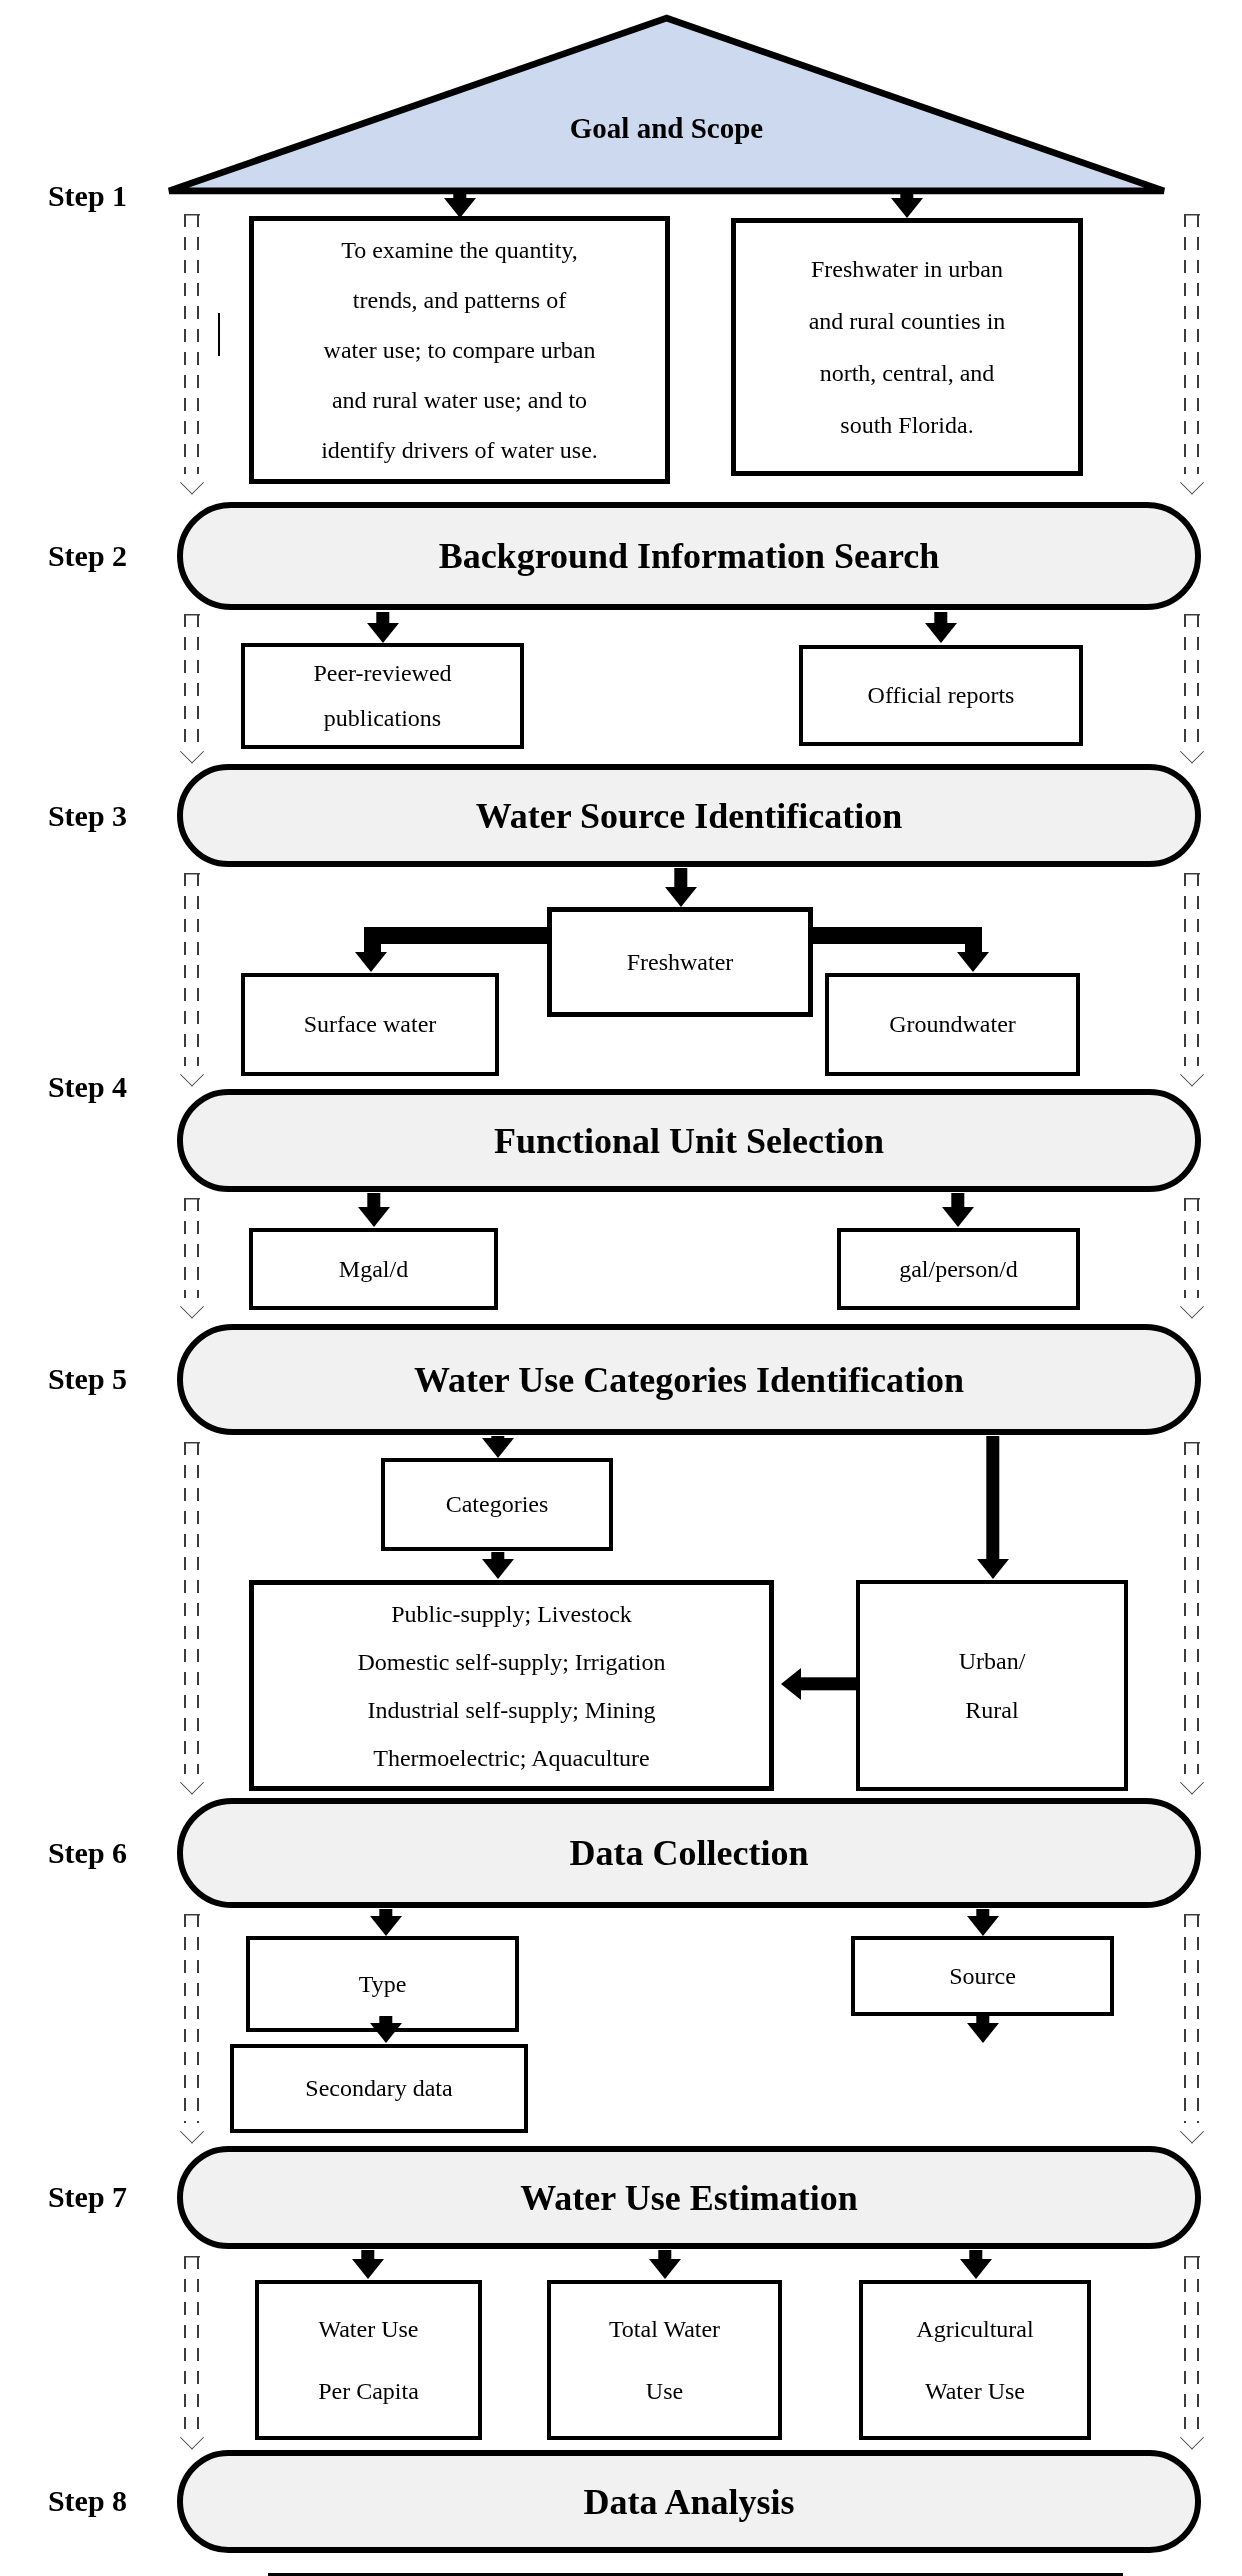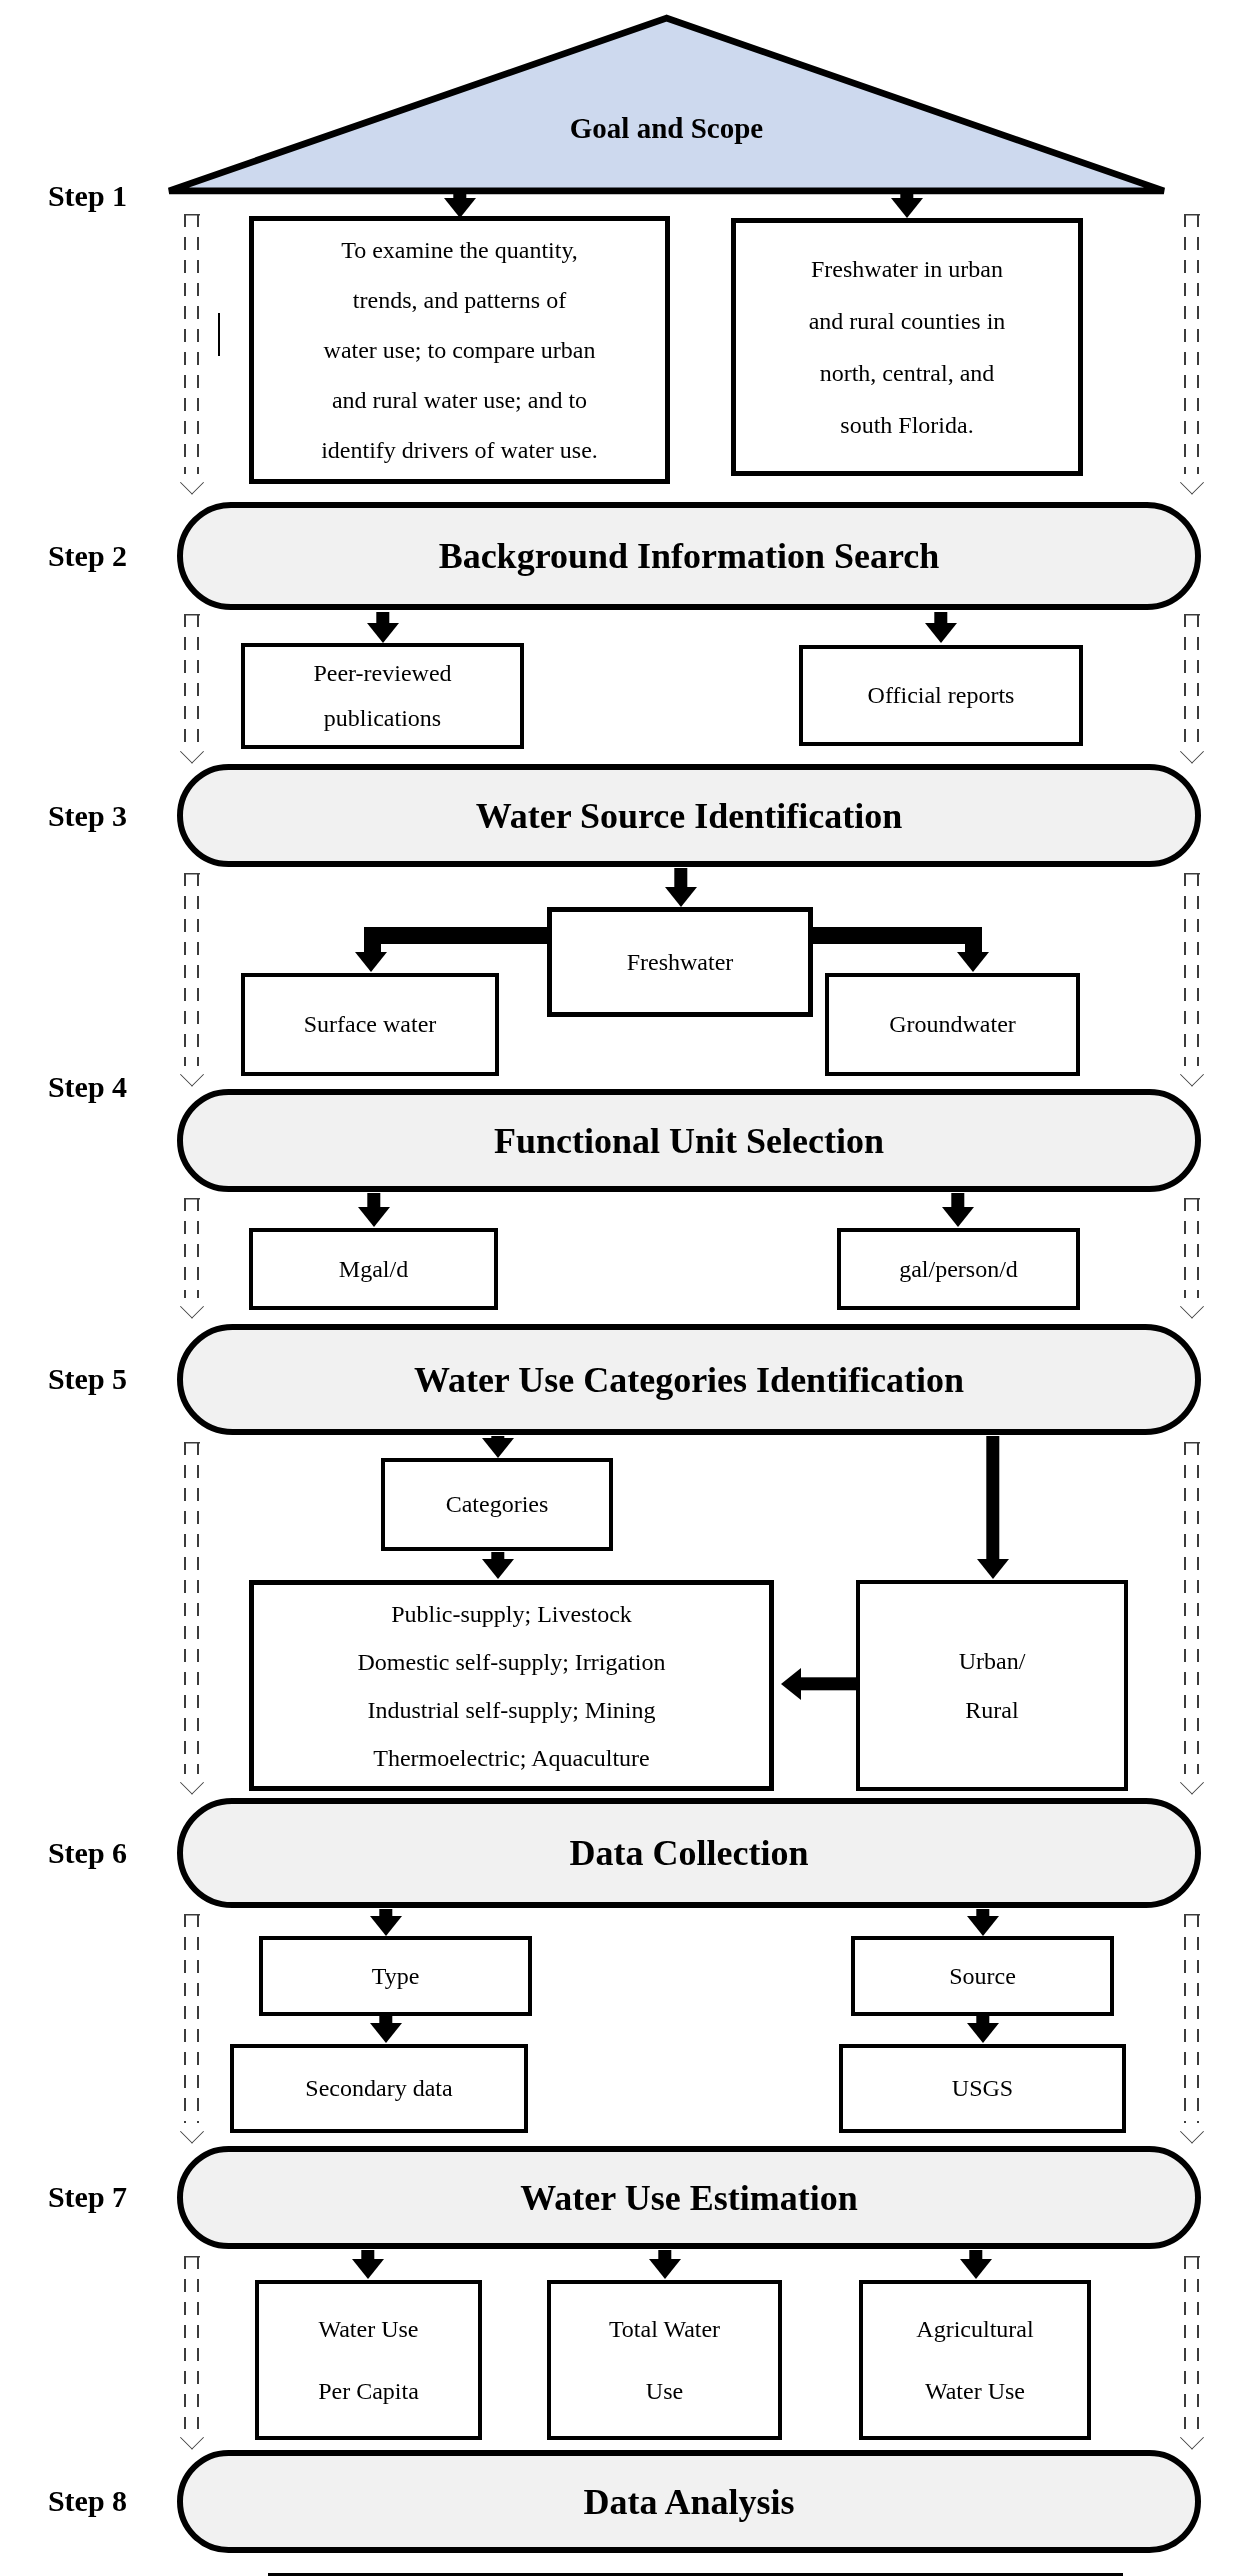--- a/index.html
+++ b/index.html
@@ -121,24 +121,23 @@
   <div class="bx" style="left:856px;top:1580px;width:272px;height:211px">
     <div>Urban/</div>
     <div>Rural</div>
   </div>
 
   <div class="ha" style="left:781px;top:1667px;width:76px">
     <div class="st"></div>
     <div class="hd"></div>
   </div>
 
-  <div class="bx" style="left:259px;top:1936px;width:273px;height:80px">Type</div>
+  <div class="bx" style="left:246px;top:1936px;width:273px;height:96px">Type</div>
   <div class="bx" style="left:851px;top:1936px;width:263px;height:80px">Source</div>
   <div class="bx" style="left:230px;top:2044px;width:298px;height:89px">Secondary data</div>
-  <div class="bx" style="left:839px;top:2044px;width:287px;height:89px">USGS</div>
 
   <div class="bx" style="left:255px;top:2280px;width:227px;height:160px;line-height:62px">
     <div>Water Use</div>
     <div>Per Capita</div>
   </div>
   <div class="bx" style="left:547px;top:2280px;width:235px;height:160px;line-height:62px">
     <div>Total Water</div>
     <div>Use</div>
   </div>
   <div class="bx" style="left:859px;top:2280px;width:232px;height:160px;line-height:62px">

